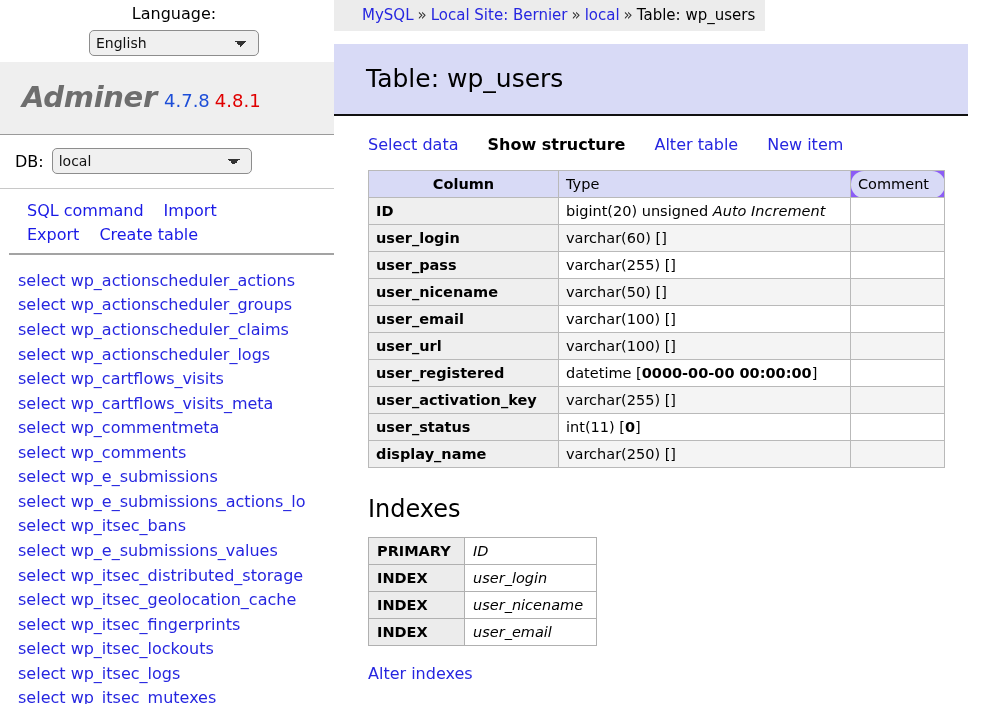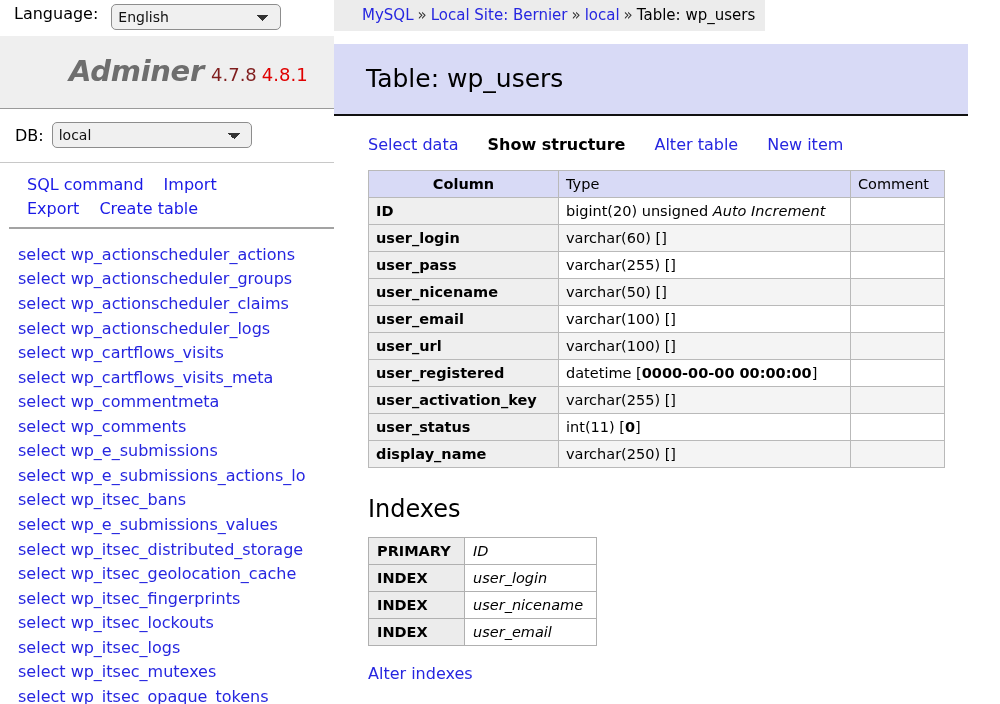--- a/index.html
+++ b/index.html
@@ -28,24 +28,25 @@
     position: absolute;
     left: 0; top: 0;
     width: 334px;
     height: 704px;
     background: #ffffff;
     overflow: hidden;
   }
 
   .lang-row {
     display: flex;
-    align-items: flex-start;
-    gap: 13px;
+    align-items: center;
+    gap: 7px;
     padding: 4px 0 5px 14px;
     font-size: 16px;
+    flex-direction: column;
   }
   .lang-label { font-size: 16px; color: #000; }
 
   select.nativeselect {
     font-family: "DejaVu Sans", "Liberation Sans", sans-serif;
     font-size: 14px;
     color: #111;
     background: #f0f0f0;
     border: 1px solid #8d8d8d;
     border-radius: 5px;
@@ -72,25 +73,24 @@
     border-bottom: 1px solid #9a9a9a;
     margin-top: 1px;
   }
   .adminer-title {
     font-family: "DejaVu Sans", "Liberation Sans", sans-serif;
     font-style: italic;
     font-weight: bold;
     font-size: 29px;
     color: #6e6e6e;
     letter-spacing: -0.3px;
-    margin-left: 47px;
   }
   .adminer-ver {
     font-size: 18px;
-    color: #7f1d1d;
+    color: #1d4ed8;
     font-style: normal;
     font-weight: normal;
     margin-left: 7px;
   }
   .adminer-newver {
     font-size: 18px;
     color: #e00000;
     font-style: normal;
     font-weight: normal;
     margin-left: 5px;
@@ -199,21 +199,21 @@
     vertical-align: middle;
     height: 27px;
   }
   table.struct thead th {
     background: #d8daf6;
     font-weight: bold;
     font-size: 14.5px;
   }
   table.struct thead th.th-column { text-align: center; width: 190px; }
   table.struct thead th.th-type   { text-align: left; font-weight: normal; width: 292px; }
-  table.struct thead th.th-comment{ text-align: left; font-weight: normal; width: 94px; }
+  table.struct thead th.th-comment{ text-align: left; font-weight: normal; width: 94px; border-radius: 13px; }
 
   table.struct tbody tr:nth-child(odd)  td { background: #ffffff; }
   table.struct tbody tr:nth-child(even) td { background: #f4f4f4; }
   table.struct tbody th.colname {
     text-align: left;
     font-weight: bold;
     background: #efefef;
     font-size: 14.5px;
   }
   table.struct tbody tr:nth-child(even) th.colname { background: #efefef; }

